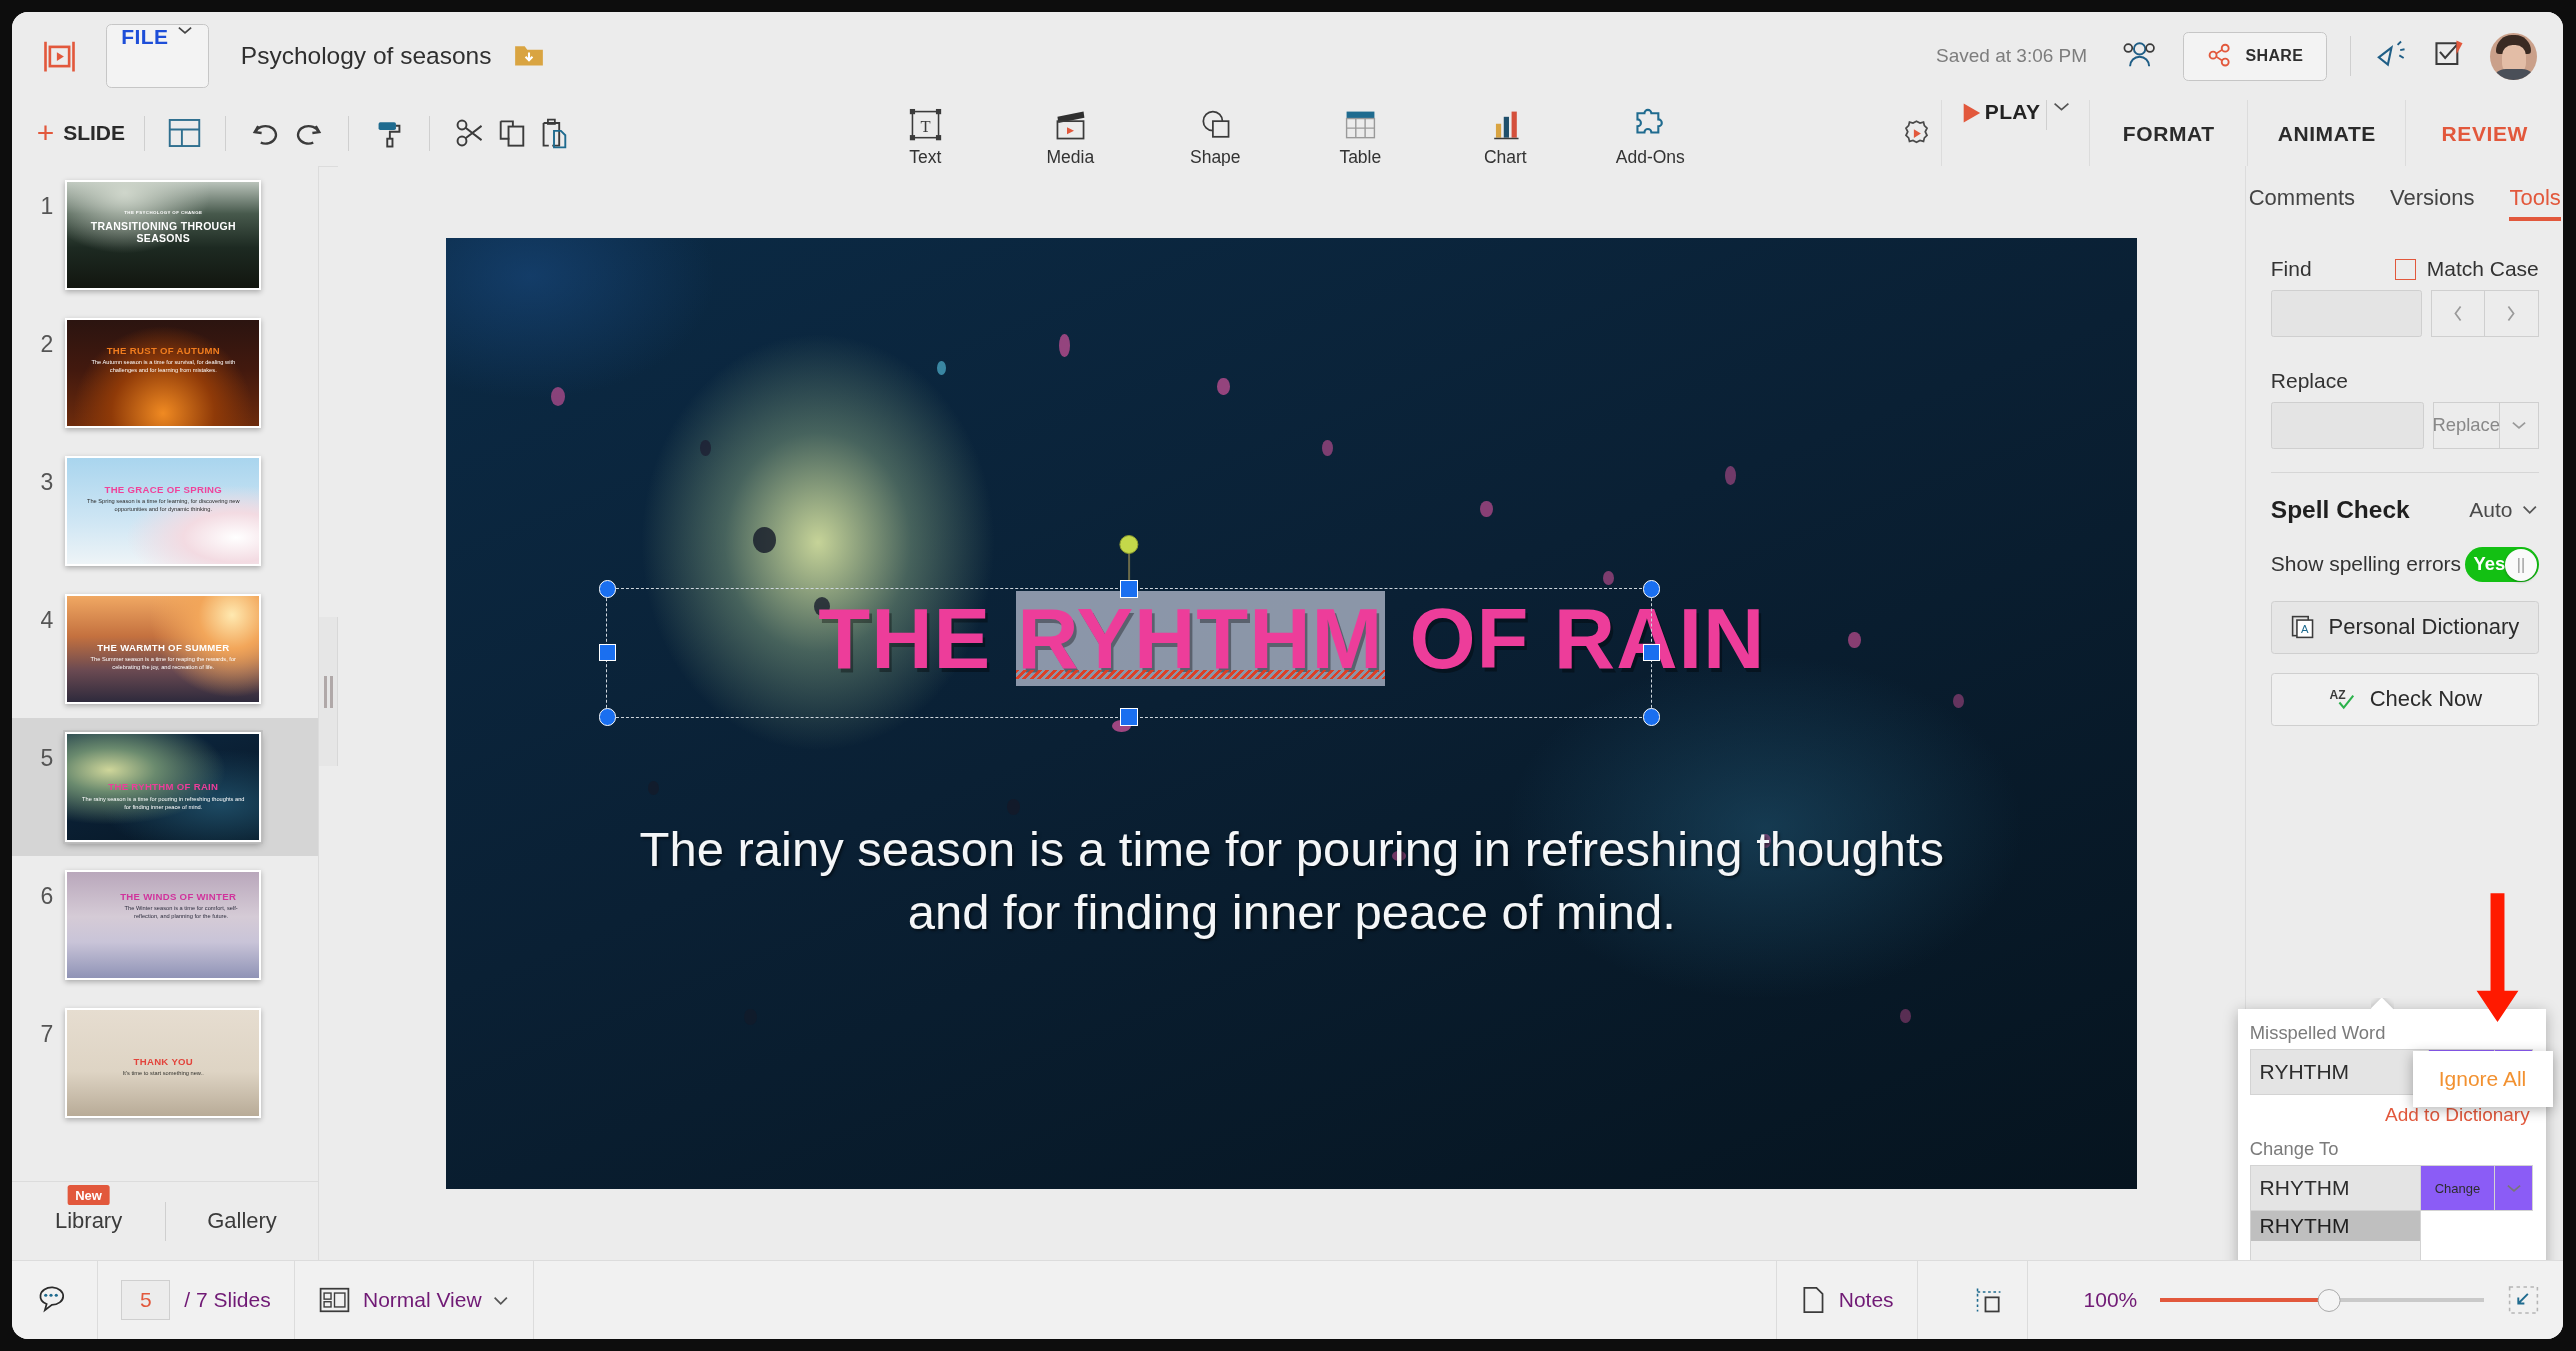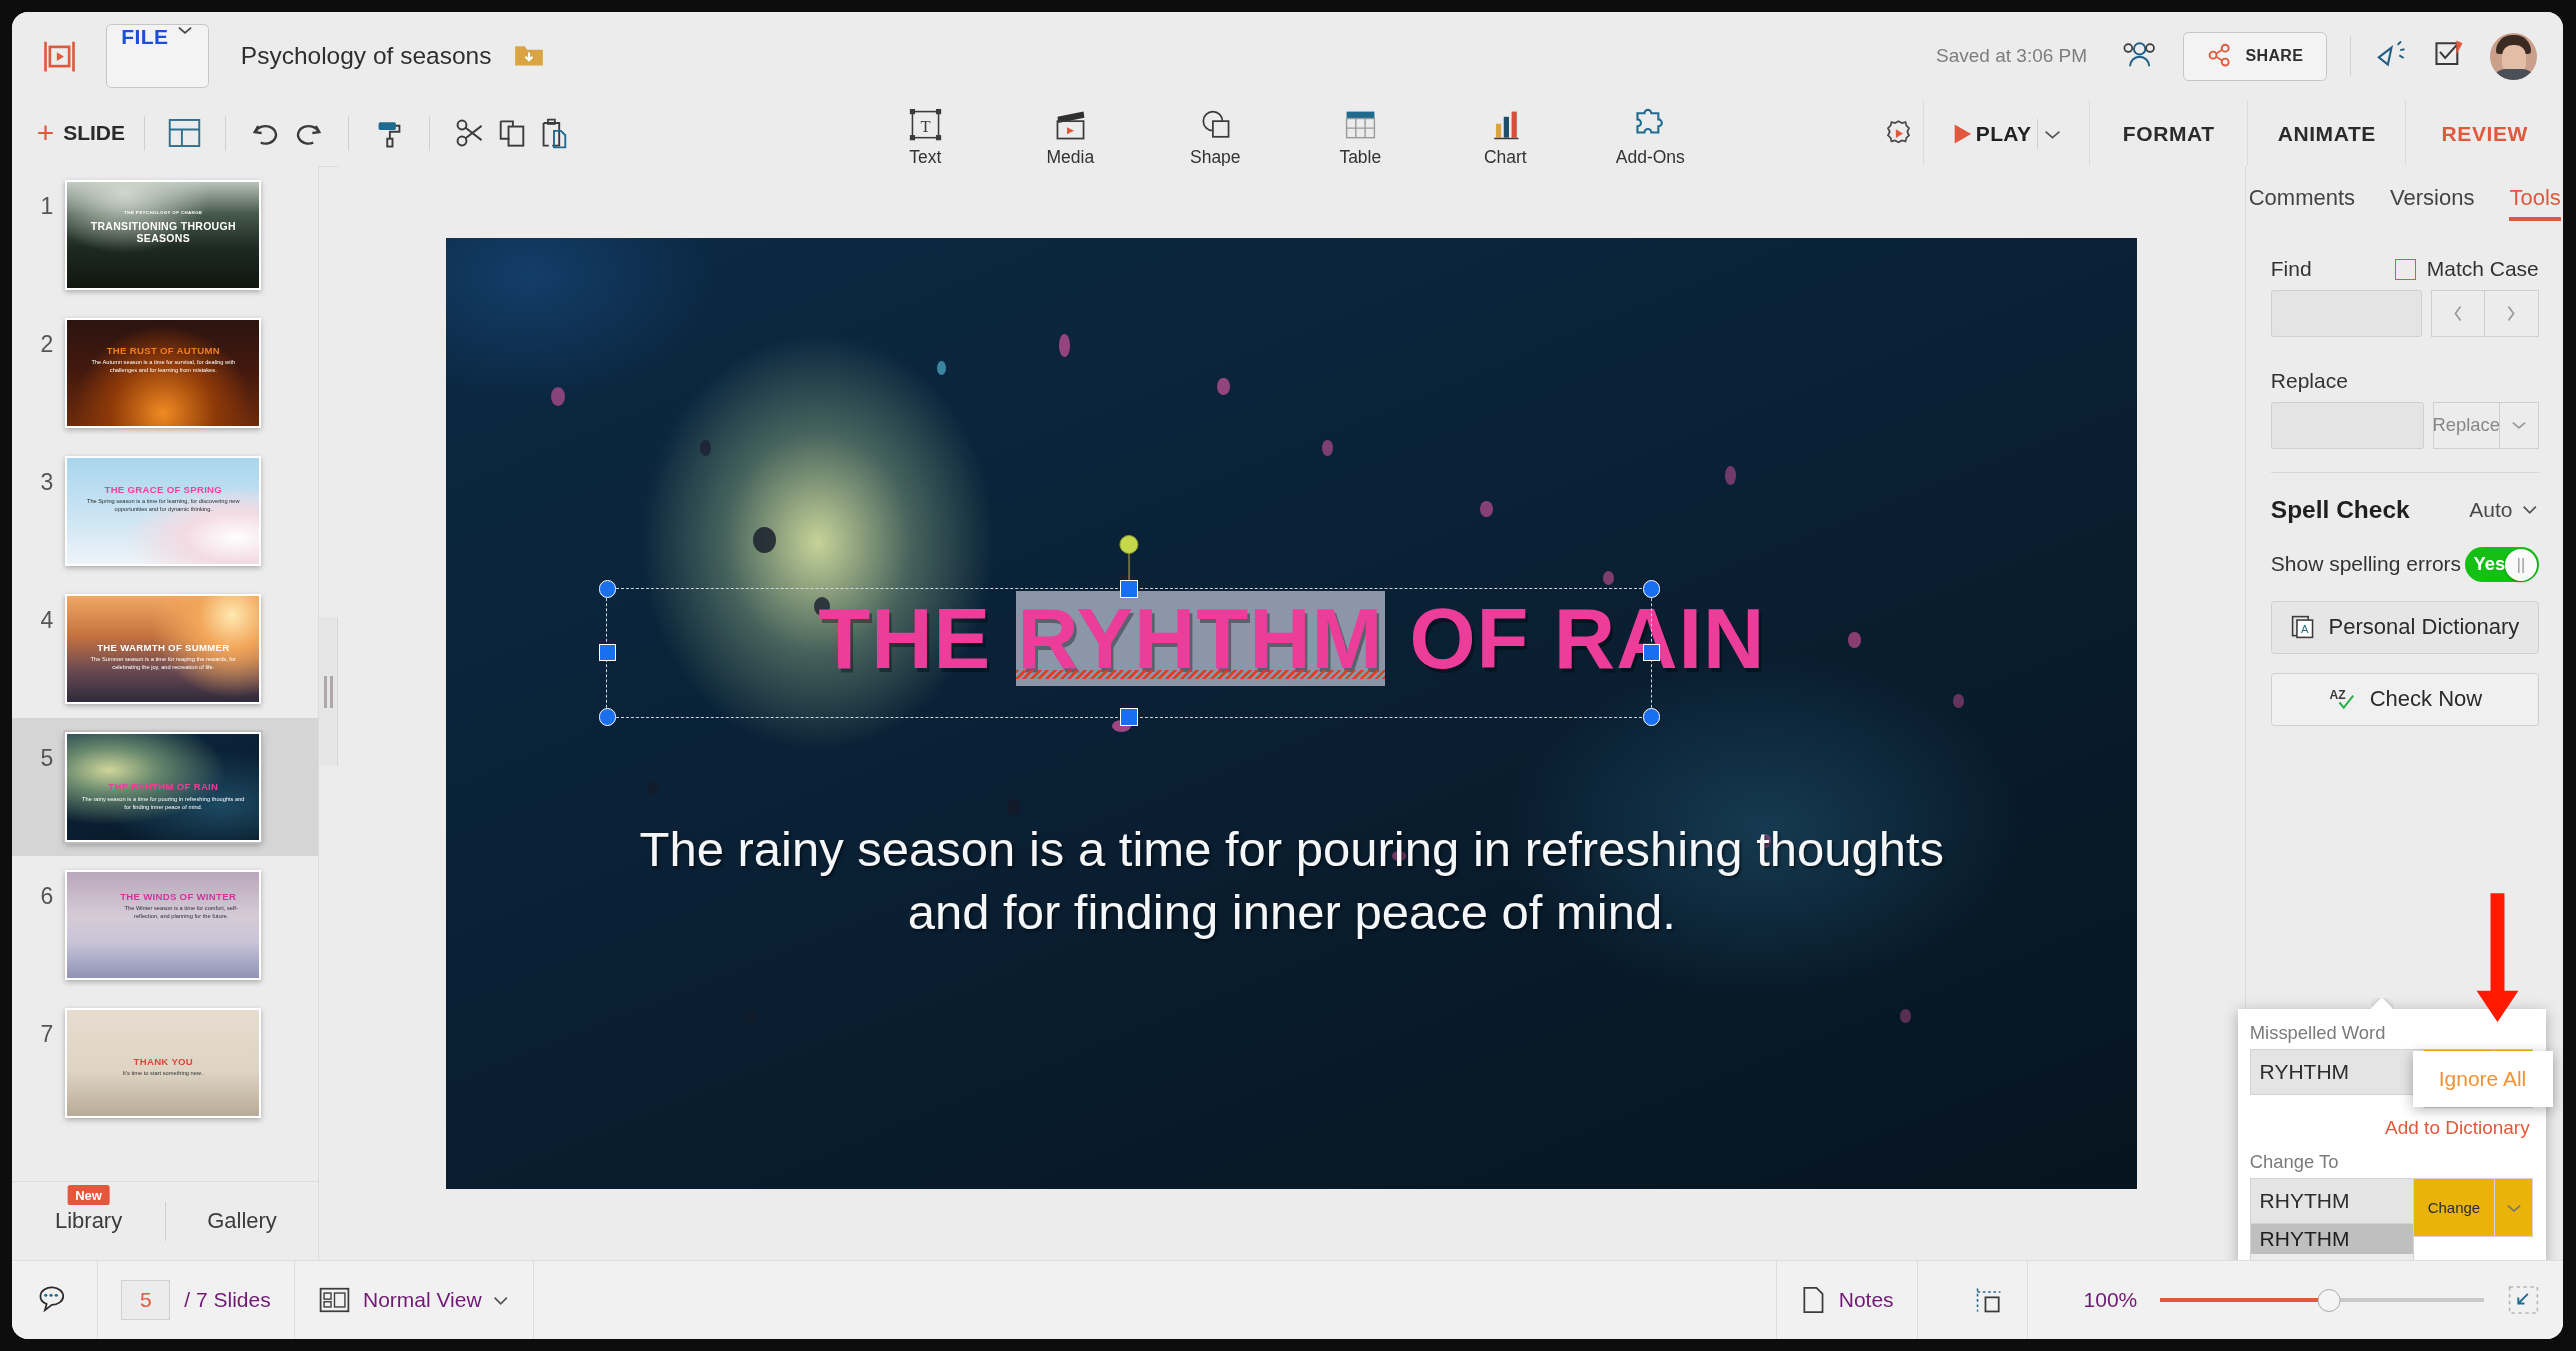--- a/index.html
+++ b/index.html
@@ -64,21 +64,21 @@
   .tdiv { width:0.9px; height:35px; background:#cfcfcf; margin:0 19px; }
   .ticon { width:42px; height:42px; display:flex; align-items:center; justify-content:center; }
   .center-tools {
     position:absolute; left:50%; transform:translateX(-50%);
     display:flex; align-items:flex-end; gap:49px; top:5.3px;
   }
   .ctool { display:flex; flex-direction:column; align-items:center; gap:2.6px; width:96px; }
   .ctool-label { font-size:17.5px; color:#333; }
   .toolbar2-right { position:absolute; right:0; top:0; height:67px; display:flex; align-items:center; }
   .gear-btn { width:49px; height:49px; display:flex; align-items:center; justify-content:center; }
-  .play-group { display:flex; align-items:center; gap:2px; padding:0 27px; height:67px; border-left:0.9px solid #dcdcdc; }
+  .play-group { display:flex; align-items:flex-start; gap:2px; padding:0 18px; height:67px; border-left:0.9px solid #dcdcdc; }
   .play-label { font-size:21px; font-weight:bold; color:#222; letter-spacing:0.4px; }
   .tab-top { width:158px; height:67px; display:flex; align-items:center; justify-content:center;
              font-size:21px; font-weight:bold; letter-spacing:0.6px; color:#2b2b2b; border-left:0.9px solid #dcdcdc;}
   .tab-top.active { color:#e2583c; background:#ececec; }
 
   
   .sidebar {
     position:absolute; left:0; top:154px; width:307px; bottom:79px;
     background:#ececec; border-right:0.9px solid #dcdcdc;
     overflow:hidden;
@@ -233,22 +233,22 @@
     position:absolute; left:133px; top:-11.4px; width:23px; height:12.3px; overflow:hidden;
   }
   .spell-pop .caret::after {
     content:""; position:absolute; left:2.6px; top:3.5px; width:17.5px; height:17.5px;
     background:#fff; transform:rotate(45deg); box-shadow:-1.8px -1.8px 5.3px rgba(0,0,0,.12);
   }
   .pop-lbl { font-size:18.4px; color:#7b7b7b; margin-bottom:5.3px; }
   .pop-row { display:flex; align-items:stretch; gap:0; }
   .pop-inp { flex:1; height:46px; background:#e4e4e4; border:0.9px solid #d3d3d3;
              display:flex; align-items:center; padding:0 8.8px; font-size:21px; color:#2d2d2d; }
-  .pop-btn { height:59px; padding:0 14px; background:#eab308; border:0.9px solid #d3d3d3; border-left:none;
-             display:flex; align-items:center; font-size:15px; color:#2d2d2d; }
+  .pop-btn { height:46px; padding:0 14px; background:#8b5cf6; border:0.9px solid #d3d3d3; border-left:none;
+             display:flex; align-items:center; font-size:13px; color:#2d2d2d; }
   .pop-btn.arrow { padding:0 10.5px; color:#777; }
   .add-dict { text-align:right; color:#e2583c; font-size:19px; margin:8.8px 0 12.3px 0; padding-right:3.5px; }
   .sugg-list { height:131px; background:#ececec; border:0.9px solid #d3d3d3; border-top:none; }
   .sugg-item { height:30px; display:flex; align-items:center; padding:0 8.8px; font-size:21px; color:#1f1f1f; }
   .sugg-item.sel { background:#bfbfbf; }
   .ignore-menu {
     position:absolute; right:-7px; top:42px; width:140px; background:#fff;
     box-shadow:0 2.6px 12.3px rgba(0,0,0,.3); padding:16px 8px;
   }
   .ignore-menu div { font-size:21px; color:#f29130; text-align:center; }

